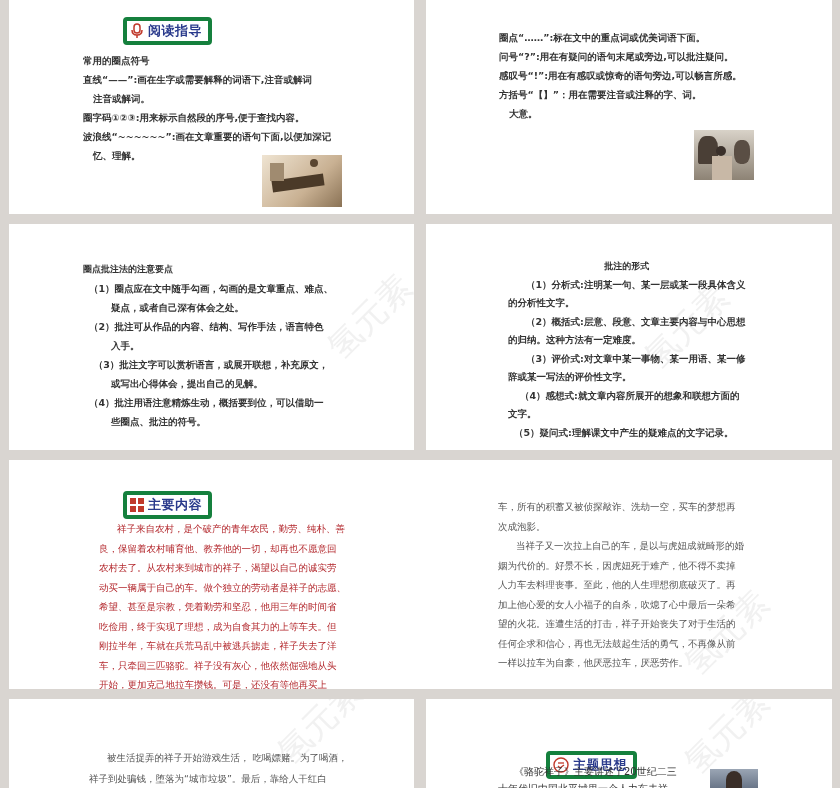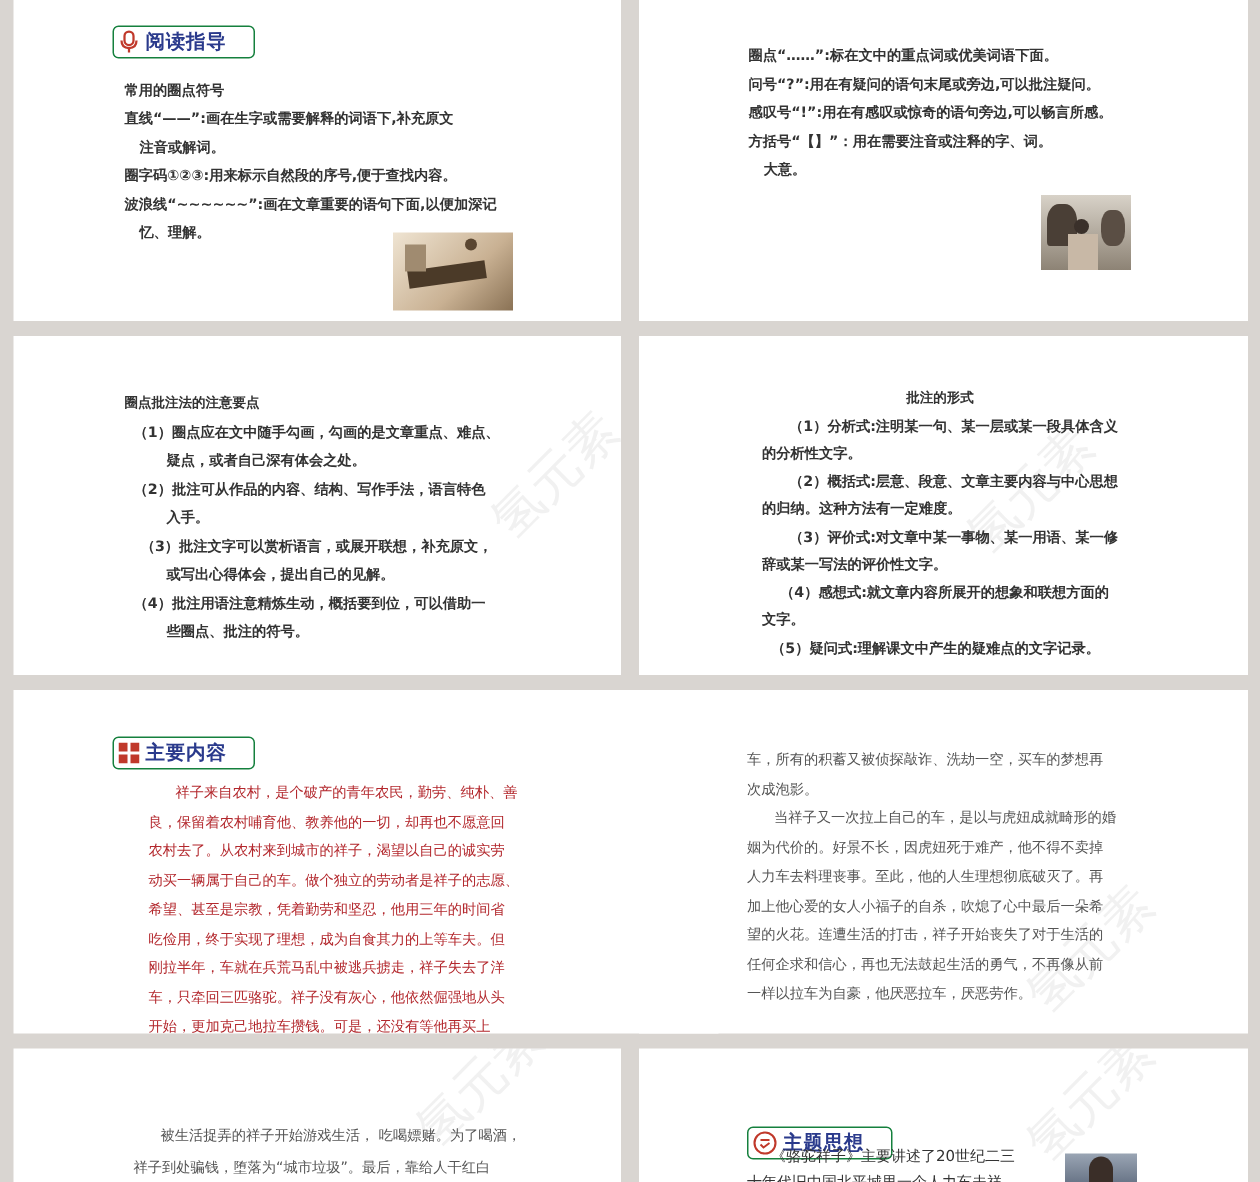--- a/index.html
+++ b/index.html
@@ -6,21 +6,21 @@
   body{width:840px;height:788px;background:#d9d5d1;position:relative;overflow:hidden;font-family:"DejaVu Sans","Liberation Sans",sans-serif;}
   .slide{position:absolute;background:#ffffff;overflow:hidden;}
   .s1{left:9px;top:0;width:405px;height:214px;}
   .s2{left:426px;top:0;width:406px;height:214px;}
   .s3{left:9px;top:224px;width:405px;height:226px;}
   .s4{left:426px;top:224px;width:406px;height:226px;}
   .s5{left:9px;top:460px;width:470px;height:229px;}
   .s6{left:426px;top:460px;width:406px;height:229px;}
   .s7{left:9px;top:699px;width:405px;height:89px;}
   .s8{left:426px;top:699px;width:406px;height:89px;}
-  .badge{position:absolute;display:flex;align-items:center;gap:4px;border:1px solid #15803d;border-radius:4px;padding:1px 18px 1px 3px;background:#fff;}
+  .badge{position:absolute;display:flex;align-items:center;gap:4px;border:4px solid #15803d;border-radius:4px;padding:1px 6px 1px 3px;background:#fff;margin-left:48px;}
   .badge-text{font-size:13px;font-weight:bold;color:#2a3a8c;letter-spacing:0.5px;}
   .txt{position:absolute;font-size:9.5px;line-height:19px;color:#333;font-weight:bold;}
   .line{white-space:nowrap;}
   .indent1{padding-left:10px;}
   .indent2{padding-left:28px;}
   .indent3{padding-left:18px;}
   .red .line{color:#b3282d;font-weight:normal;margin-left:16px;}
   .gray .line{color:#555;font-weight:normal;}
   .pic{position:absolute;}
   .watermark{position:absolute;font-size:34px;color:rgba(200,200,200,0.25);transform:rotate(-45deg);white-space:nowrap;pointer-events:none;}
@@ -32,21 +32,21 @@
   <div class="badge" style="left:66px;top:17px;">
     <svg width="14" height="16" viewBox="0 0 14 16">
       <rect x="4" y="1" width="6" height="9" rx="3" fill="none" stroke="#c0392b" stroke-width="1.5"></rect>
       <path d="M2 7 Q2 12 7 12 Q12 12 12 7" fill="none" stroke="#c0392b" stroke-width="1.5"></path>
       <line x1="7" y1="12" x2="7" y2="15" stroke="#c0392b" stroke-width="1.5"></line>
     </svg>
     <span class="badge-text">阅读指导</span>
   </div>
   <div class="txt" style="left:74px;top:51px;">
     <div class="line">常用的圈点符号</div>
-    <div class="line">直线“——”:画在生字或需要解释的词语下,补充原文</div>
+    <div class="line">直线“——”:画在生字或需要解释的词语下,注音或解词</div>
     <div class="line indent1">注音或解词。</div>
     <div class="line">圈字码①②③:用来标示自然段的序号,便于查找内容。</div>
     <div class="line">波浪线“~~~~~~”:画在文章重要的语句下面,以便加深记</div>
     <div class="line indent1">忆、理解。</div>
   </div>
   <div class="pic" style="left:253px;top:155px;width:80px;height:52px;background:linear-gradient(135deg,#efe4d2,#c9b193 60%,#8a7255);">
     <div style="position:absolute;left:48px;top:4px;width:8px;height:8px;border-radius:50%;background:#5a4631;"></div>
     <div style="position:absolute;left:10px;top:22px;width:52px;height:12px;background:#4b3a28;transform:rotate(-8deg);"></div>
     <div style="position:absolute;left:8px;top:8px;width:14px;height:18px;background:#a08b70;"></div>
   </div>

